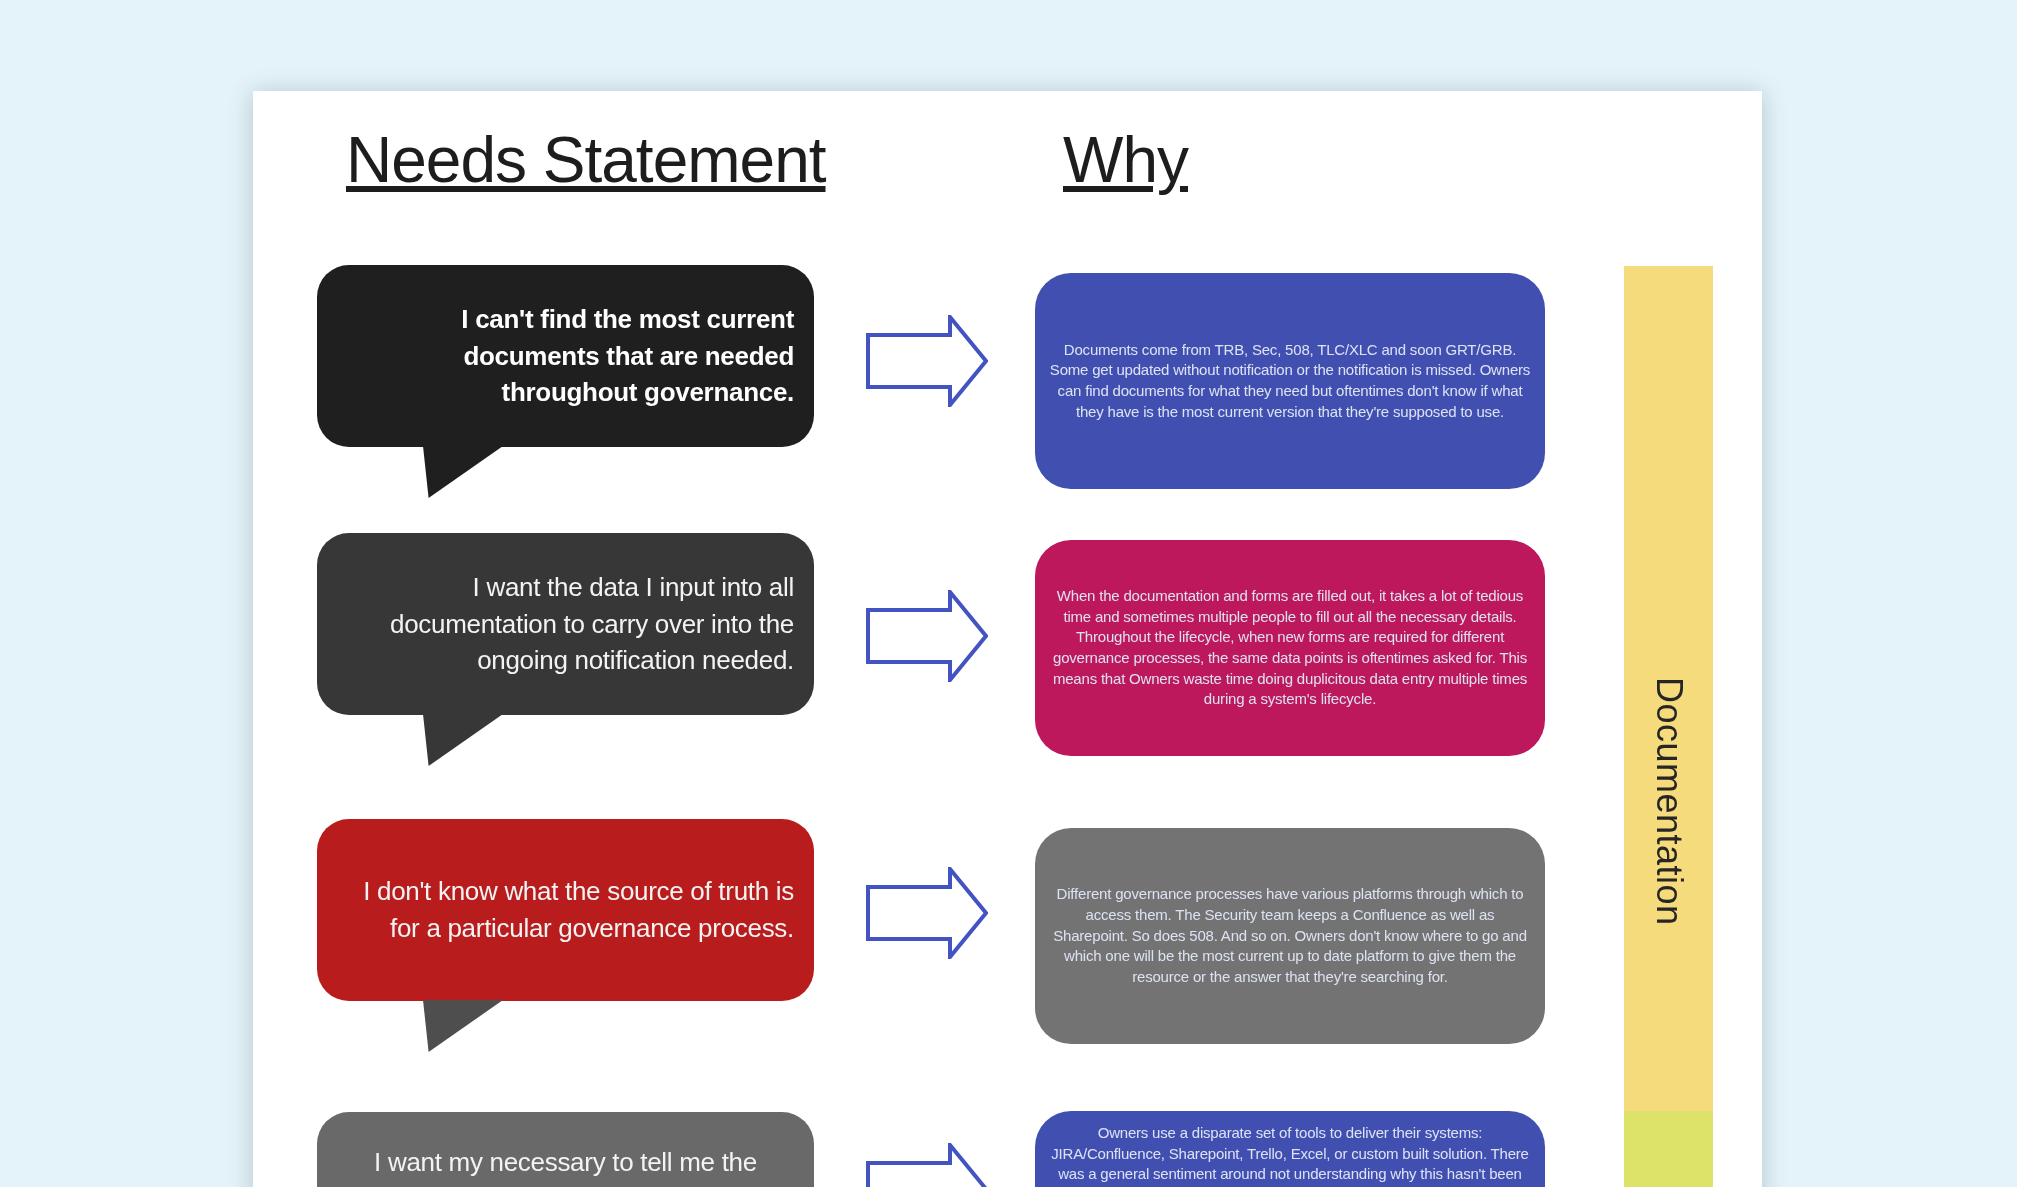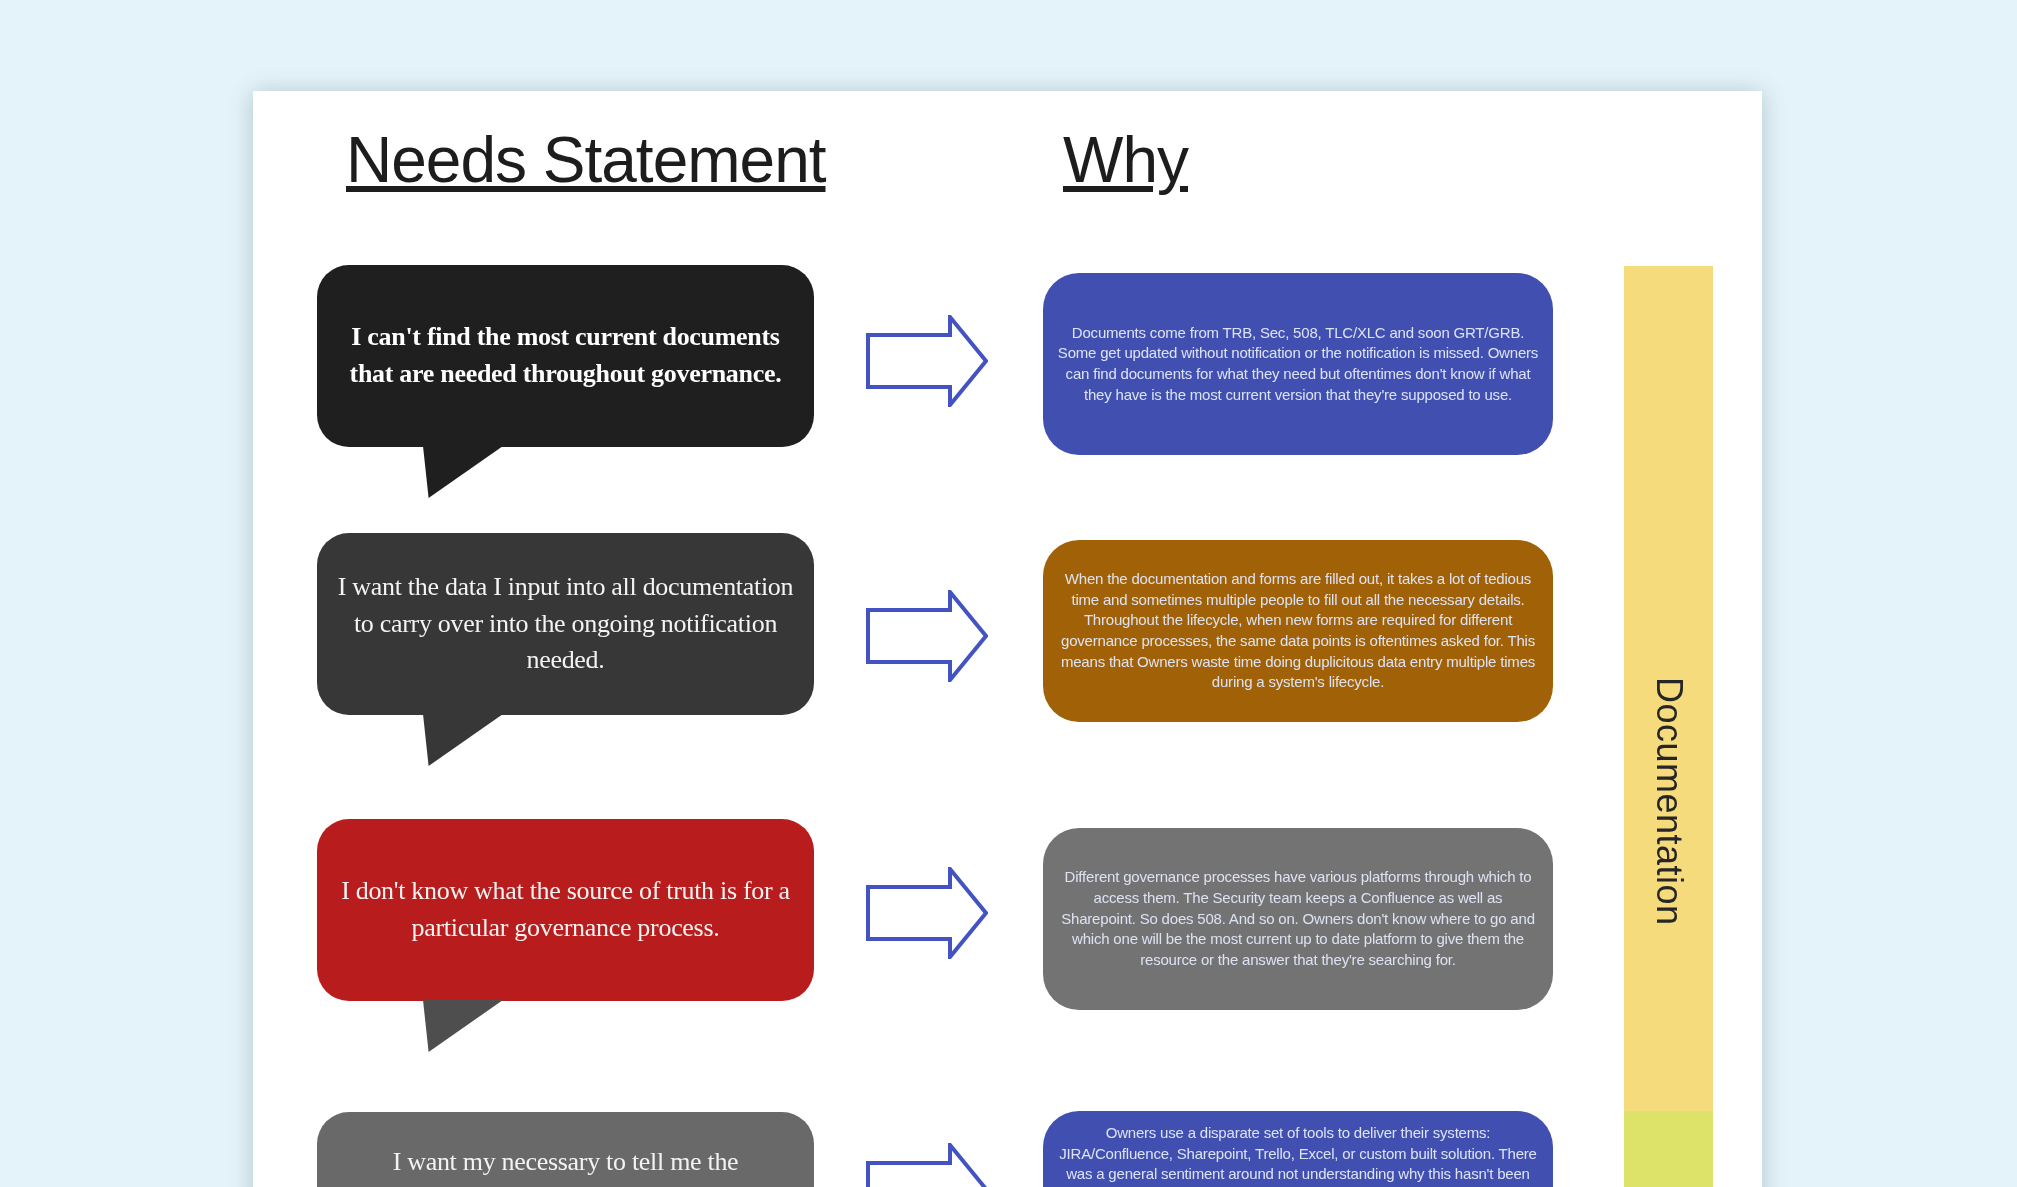--- a/index.html
+++ b/index.html
@@ -4,27 +4,27 @@
 <style>
   html,body{margin:0;padding:0;}
   body{font-family:"Liberation Sans","DejaVu Sans",sans-serif;}
   .page{position:relative;width:2017px;height:1187px;overflow:hidden;background:#e4f3f9;}
   .canvas{position:absolute;left:253px;top:91px;width:1509px;height:1120px;background:#ffffff;
           box-shadow:0 2px 22px rgba(60,90,105,0.30);}
   .col-heading{position:absolute;font-size:64px;line-height:1.1;color:#1d1d1d;letter-spacing:-1px;white-space:nowrap;text-decoration:underline;}
   
   .bubble{position:absolute;left:64px;width:497px;height:182px;border-radius:32px;
           display:flex;align-items:center;justify-content:center;box-sizing:border-box;padding:0 20px;}
-  .bubble .btxt{font-size:26px;line-height:1.42;letter-spacing:-0.3px;color:#f3f3f3;text-align:center;font-family:Liberation Serif, serif;}
+  .bubble .btxt{font-size:26px;line-height:1.42;letter-spacing:-0.3px;color:#f3f3f3;text-align:right;}
   .bubble.emph .btxt{font-weight:700;color:#ffffff;}
   .bubble.clipped{align-items:flex-start;padding-top:32px;}
   .tail{position:absolute;width:80px;height:52px;clip-path:polygon(0 0,100% 0,7% 100%);}
   
-  .whybox{position:absolute;left:782px;width:510px;height:182px;border-radius:36px;
-          display:flex;align-items:center;justify-content:center;box-sizing:border-box;padding:4px 13px;margin-left:8px;}
+  .whybox{position:absolute;left:782px;width:510px;height:216px;border-radius:36px;
+          display:flex;align-items:center;justify-content:center;box-sizing:border-box;padding:4px 13px;}
   .whybox .wtxt{font-size:15px;line-height:1.38;letter-spacing:-0.2px;color:#dde2f3;text-align:center;}
   .whybox.clipped{align-items:flex-start;padding-top:12px;}
   
   .arrow{position:absolute;left:613px;width:122px;height:92px;}
   .arrow svg{display:block;}
   
   .vbar{position:absolute;left:1371px;width:89px;}
   .vlabel{position:absolute;left:1371px;width:89px;height:300px;display:flex;align-items:center;justify-content:center;
           writing-mode:vertical-rl;font-size:36px;letter-spacing:0.5px;color:#262626;white-space:nowrap;}
 </style>
@@ -52,21 +52,21 @@
 
     <div class="bubble" style="top: 442px; background-color: rgb(55, 55, 55);">
       <span class="btxt">I want the data I input into all documentation to carry over into the ongoing notification needed.</span>
     </div>
     <div class="tail" style="left: 170px; top: 623px; background-color: rgb(55, 55, 55);"></div>
     <div class="arrow" style="top: 499px; color: rgb(67, 83, 194);">
       <svg width="122" height="92" viewBox="0 0 122 92">
         <polygon points="2,20 84,20 84,2 120,46 84,90 84,72 2,72" fill="#ffffff" stroke="currentColor" stroke-width="4" stroke-linejoin="miter"></polygon>
       </svg>
     </div>
-    <div class="whybox" style="top: 449px; background-color: #a16207;">
+    <div class="whybox" style="top: 449px; background-color: #be185d;">
       <span class="wtxt">When the documentation and forms are filled out, it takes a lot of tedious time and sometimes multiple people to fill out all the necessary details. Throughout the lifecycle, when new forms are required for different governance processes, the same data points is oftentimes asked for. This means that Owners waste time doing duplicitous data entry multiple times during a system's lifecycle.</span>
     </div>
 
     <div class="bubble" style="top: 728px; background-color: #b91c1c;">
       <span class="btxt">I don't know what the source of truth is for a particular governance process.</span>
     </div>
     <div class="tail" style="left: 170px; top: 909px; background-color: rgb(78, 78, 78);"></div>
     <div class="arrow" style="top: 776px; color: rgb(67, 83, 194);">
       <svg width="122" height="92" viewBox="0 0 122 92">
         <polygon points="2,20 84,20 84,2 120,46 84,90 84,72 2,72" fill="#ffffff" stroke="currentColor" stroke-width="4" stroke-linejoin="miter"></polygon>

